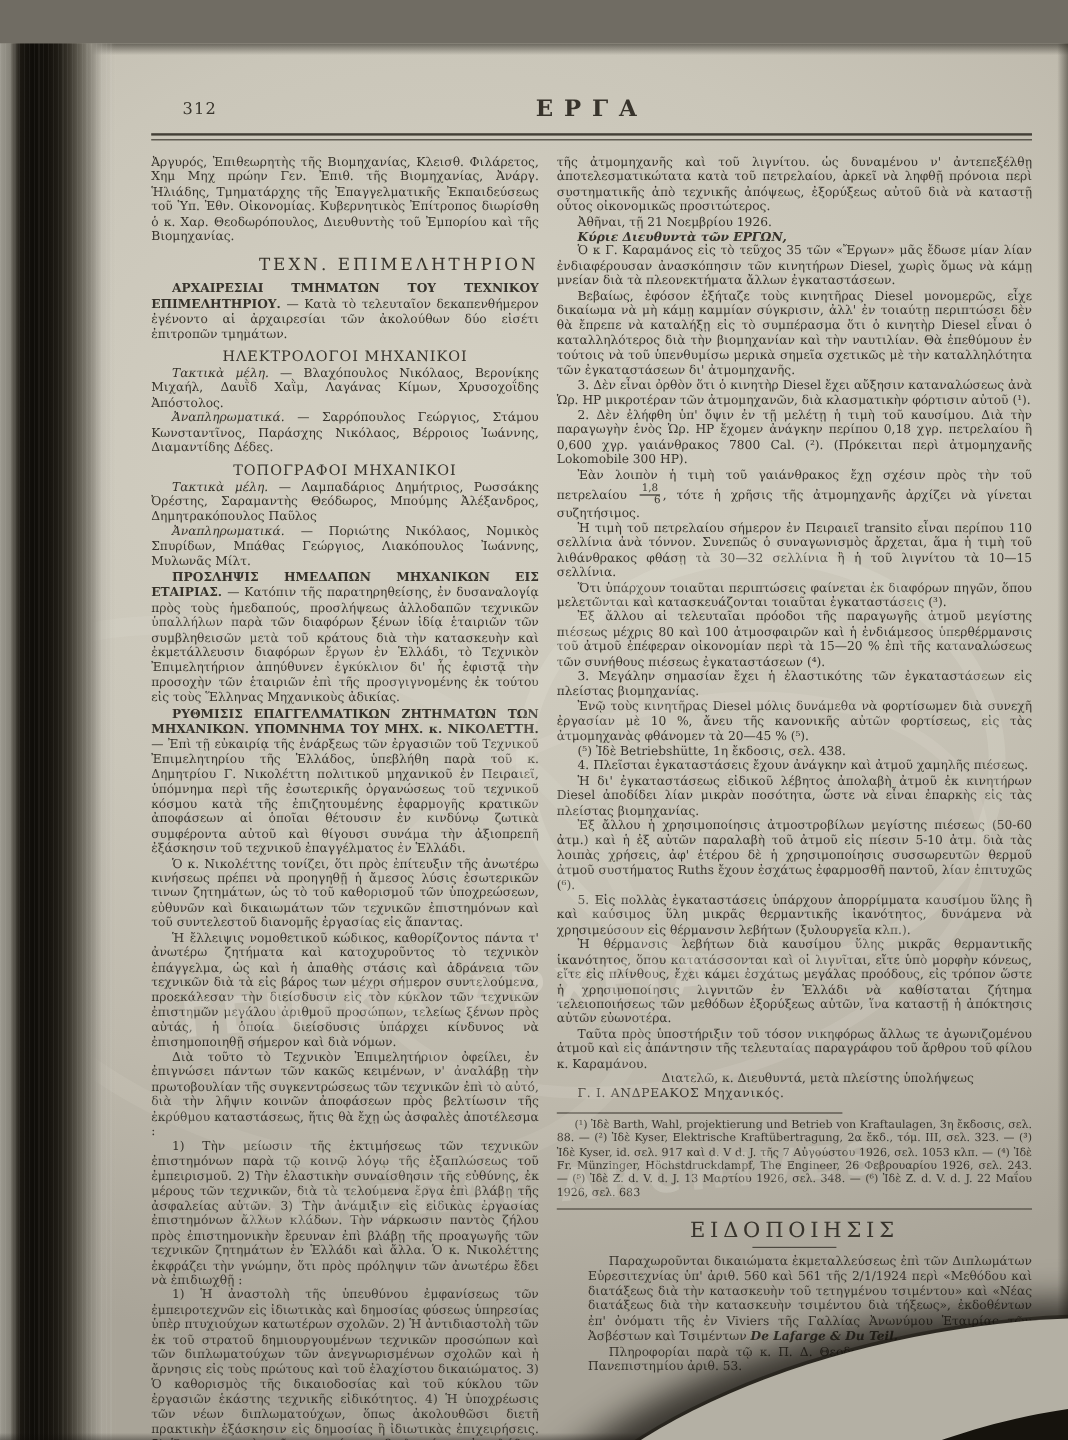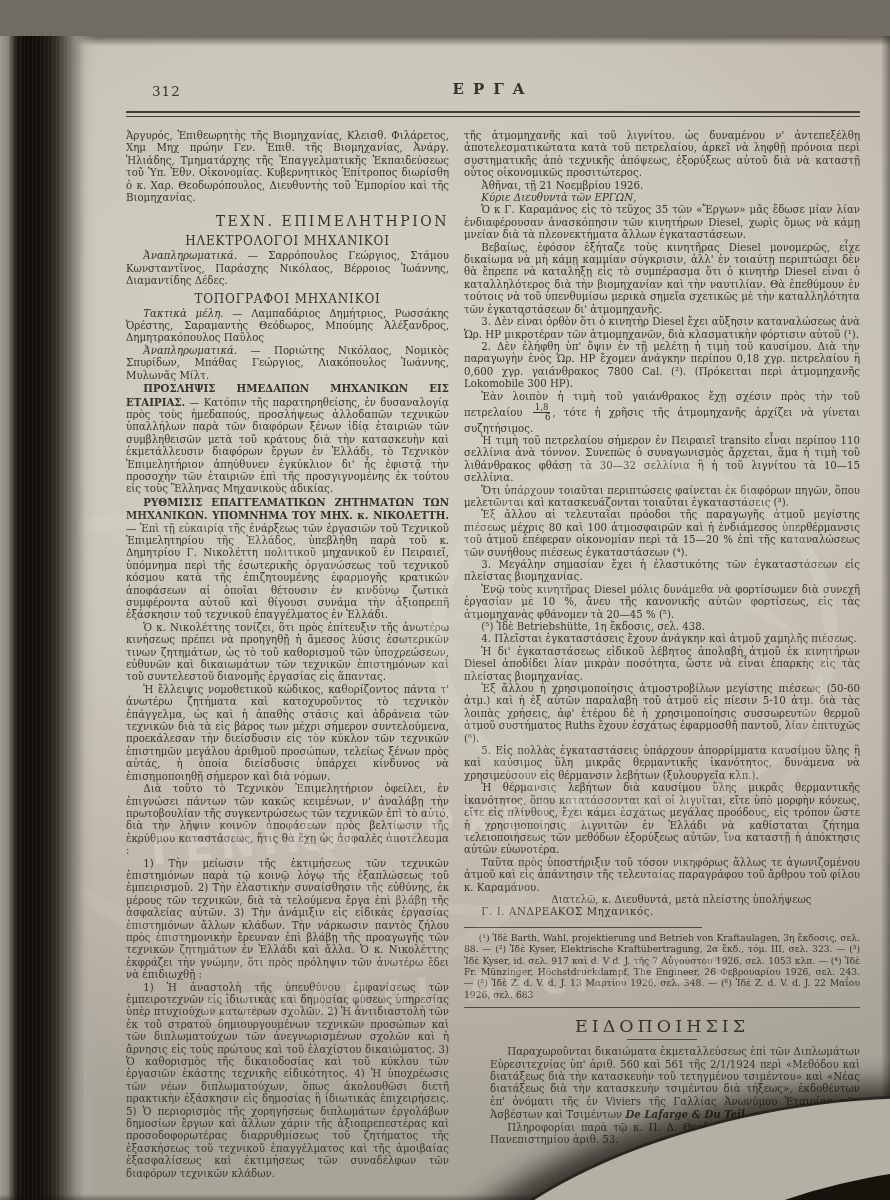--- a/index.html
+++ b/index.html
@@ -3,37 +3,37 @@
 <meta charset="utf-8">
 <style>
   html,body{margin:0;padding:0;background:#706c63;}
   .page{position:relative;width:890px;height:1200px;overflow:hidden;
     background:radial-gradient(ellipse 950px 760px at 42% 28%, #d5d1c4 0%, #cac6b9 45%, #beb9ac 72%, #a9a498 100%);
     font-family:"DejaVu Serif","Liberation Serif",serif;color:#37332b;margin-top:36px;}
   
   .content{position:absolute;left:126px;top:44px;width:734px;z-index:2;}
   .masthead{position:relative;height:24px;}
   .pagenum{position:absolute;left:26px;top:3px;font-size:13.5px;letter-spacing:1px;}
-  .jtitle{position:absolute;left:0;right:0;top:0;text-align:center;font-size:15px;font-weight:bold;letter-spacing:9px;}
+  .jtitle{position:absolute;left:0;right:0;top:0;text-align:center;font-size:19px;font-weight:bold;letter-spacing:9px;}
   .rule-double{height:3px;border-top:2.5px solid #433f36;border-bottom:1px solid #433f36;margin-top:7px;}
   .columns{display:flex;gap:15px;margin-top:13px;}
   .col-left{width:323px;}
   .col-right{width:396px;}
   p.b{margin:0;font-size:10.2px;line-height:12.4px;text-align:justify;text-indent:1.7em;}
   p.noind{text-indent:0;}
   .lead{font-weight:bold;}
   .leadi{font-style:italic;}
   .h-section{margin:9px 0 5px;text-align:right;font-size:14px;font-weight:normal;letter-spacing:2.5px;}
   .h-sub{margin:4px 0 2px;text-align:center;font-size:12px;font-weight:normal;letter-spacing:0.8px;}
   .h-big{margin:8px 0 2px;text-align:center;font-size:17.5px;font-weight:normal;letter-spacing:4px;}
   .rule-tiny{width:70px;margin:3px auto 6px;border-top:1px solid #4c4840;}
   .rule-part{width:60%;margin:8px 0 4px;border-top:1px solid #4c4840;}
   .rule-full{margin:7px 0 2px;border-top:1px solid #4c4840;}
   .dateline{text-indent:2.6em;margin-top:3px;}
-  .salut{text-align:center;text-indent:0;font-weight:normal;font-style:italic;margin:3px 0;font-size:10.6px;}
+  .salut{text-align:center;text-indent:0;font-weight:bold;font-style:italic;margin:3px 0;font-size:10.6px;}
   .closing{text-align:center;text-indent:0;padding-left:70px;margin-top:2px;}
   .signature{text-align:center;text-indent:0;margin:2px 0 5px;letter-spacing:0.6px;}
   .note-line{font-size:9.4px;line-height:11.6px;}
   .fnotes{font-size:9.2px;line-height:11.4px;text-align:justify;margin:3px 0 2px;text-indent:1.6em;}
   .notice-p{padding-left:26px;}
   .co{font-weight:bold;}
   .frac{display:inline-block;vertical-align:middle;text-align:right;font-size:8.6px;line-height:1.08;text-indent:0;margin:0 2px;}
   .frac .num{display:block;border-bottom:1px solid #37332b;padding:0 2px;}
   .frac .den{display:block;}
   
@@ -71,22 +71,24 @@
     </div>
     <div class="rule-double"></div>
 
     <div class="columns">
 
       <div class="col-left">
         <p class="b noind">Ἀργυρός, Ἐπιθεωρητὴς τῆς Βιομηχανίας, Κλεισθ. Φιλάρετος, Χημ Μηχ πρώην Γεν. Ἐπιθ. τῆς Βιομηχανίας, Ἀνάργ. Ἡλιάδης, Τμηματάρχης τῆς Ἐπαγγελματικῆς Ἐκπαιδεύσεως τοῦ Ὑπ. Ἐθν. Οἰκονομίας. Κυβερνητικὸς Ἐπίτροπος διωρίσθη ὁ κ. Χαρ. Θεοδωρόπουλος, Διευθυντὴς τοῦ Ἐμπορίου καὶ τῆς Βιομηχανίας.</p>
 
         <h2 class="h-section">ΤΕΧΝ. ΕΠΙΜΕΛΗΤΗΡΙΟΝ</h2>
 
+        <p class="b"><span class="lead">ΑΡΧΑΙΡΕΣΙΑΙ ΤΜΗΜΑΤΩΝ ΤΟΥ ΤΕΧΝΙΚΟΥ ΕΠΙΜΕΛΗΤΗΡΙΟΥ.</span> <span>— Κατὰ τὸ τελευταῖον δεκαπενθήμερον ἐγένοντο αἱ ἀρχαιρεσίαι τῶν ἀκολούθων δύο εἰσέτι ἐπιτροπῶν τμημάτων.</span></p>
 
         <h3 class="h-sub">ΗΛΕΚΤΡΟΛΟΓΟΙ ΜΗΧΑΝΙΚΟΙ</h3>
+        <p class="b"><span class="leadi">Τακτικὰ μέλη.</span> <span>— Βλαχόπουλος Νικόλαος, Βερονίκης Μιχαήλ, Δαυῒδ Χαῒμ, Λαγάνας Κίμων, Χρυσοχοΐδης Ἀπόστολος.</span></p>
         <p class="b"><span class="leadi">Ἀναπληρωματικά.</span> <span>— Σαρρόπουλος Γεώργιος, Στάμου Κωνσταντῖνος, Παράσχης Νικόλαος, Βέρροιος Ἰωάννης, Διαμαντίδης Δέδες.</span></p>
 
         <h3 class="h-sub">ΤΟΠΟΓΡΑΦΟΙ ΜΗΧΑΝΙΚΟΙ</h3>
         <p class="b"><span class="leadi">Τακτικὰ μέλη.</span> <span>— Λαμπαδάριος Δημήτριος, Ρωσσάκης Ὀρέστης, Σαραμαντὴς Θεόδωρος, Μπούμης Ἀλέξανδρος, Δημητρακόπουλος Παῦλος</span></p>
         <p class="b"><span class="leadi">Ἀναπληρωματικά.</span> <span>— Ποριώτης Νικόλαος, Νομικὸς Σπυρίδων, Μπάθας Γεώργιος, Λιακόπουλος Ἰωάννης, Μυλωνᾶς Μίλτ.</span></p>
 
         <p class="b"><span class="lead">ΠΡΟΣΛΗΨΙΣ ΗΜΕΔΑΠΩΝ ΜΗΧΑΝΙΚΩΝ ΕΙΣ ΕΤΑΙΡΙΑΣ.</span> <span>— Κατόπιν τῆς παρατηρηθείσης, ἐν δυσαναλογίᾳ πρὸς τοὺς ἡμεδαπούς, προσλήψεως ἀλλοδαπῶν τεχνικῶν ὑπαλλήλων παρὰ τῶν διαφόρων ξένων ἰδίᾳ ἑταιριῶν τῶν συμβληθεισῶν μετὰ τοῦ κράτους διὰ τὴν κατασκευὴν καὶ ἐκμετάλλευσιν διαφόρων ἔργων ἐν Ἑλλάδι, τὸ Τεχνικὸν Ἐπιμελητήριον ἀπηύθυνεν ἐγκύκλιον δι' ἧς ἐφιστᾷ τὴν προσοχὴν τῶν ἑταιριῶν ἐπὶ τῆς προσγιγνομένης ἐκ τούτου εἰς τοὺς Ἕλληνας Μηχανικοὺς ἀδικίας.</span></p>
 
         <p class="b"><span class="lead">ΡΥΘΜΙΣΙΣ ΕΠΑΓΓΕΛΜΑΤΙΚΩΝ ΖΗΤΗΜΑΤΩΝ ΤΩΝ ΜΗΧΑΝΙΚΩΝ. ΥΠΟΜΝΗΜΑ ΤΟΥ ΜΗΧ. κ. ΝΙΚΟΛΕΤΤΗ.</span> <span>— Ἐπὶ τῇ εὐκαιρίᾳ τῆς ἐνάρξεως τῶν ἐργασιῶν τοῦ Τεχνικοῦ Ἐπιμελητηρίου τῆς Ἑλλάδος, ὑπεβλήθη παρὰ τοῦ κ. Δημητρίου Γ. Νικολέττη πολιτικοῦ μηχανικοῦ ἐν Πειραιεῖ, ὑπόμνημα περὶ τῆς ἐσωτερικῆς ὀργανώσεως τοῦ τεχνικοῦ κόσμου κατὰ τῆς ἐπιζητουμένης ἐφαρμογῆς κρατικῶν ἀποφάσεων αἱ ὁποῖαι θέτουσιν ἐν κινδύνῳ ζωτικὰ συμφέροντα αὐτοῦ καὶ θίγουσι συνάμα τὴν ἀξιοπρεπῆ ἐξάσκησιν τοῦ τεχνικοῦ ἐπαγγέλματος ἐν Ἑλλάδι.</span></p>
         <p class="b">Ὁ κ. Νικολέττης τονίζει, ὅτι πρὸς ἐπίτευξιν τῆς ἀνωτέρω κινήσεως πρέπει νὰ προηγηθῇ ἡ ἄμεσος λύσις ἐσωτερικῶν τινων ζητημάτων, ὡς τὸ τοῦ καθορισμοῦ τῶν ὑποχρεώσεων, εὐθυνῶν καὶ δικαιωμάτων τῶν τεχνικῶν ἐπιστημόνων καὶ τοῦ συντελεστοῦ διανομῆς ἐργασίας εἰς ἅπαντας.</p>

